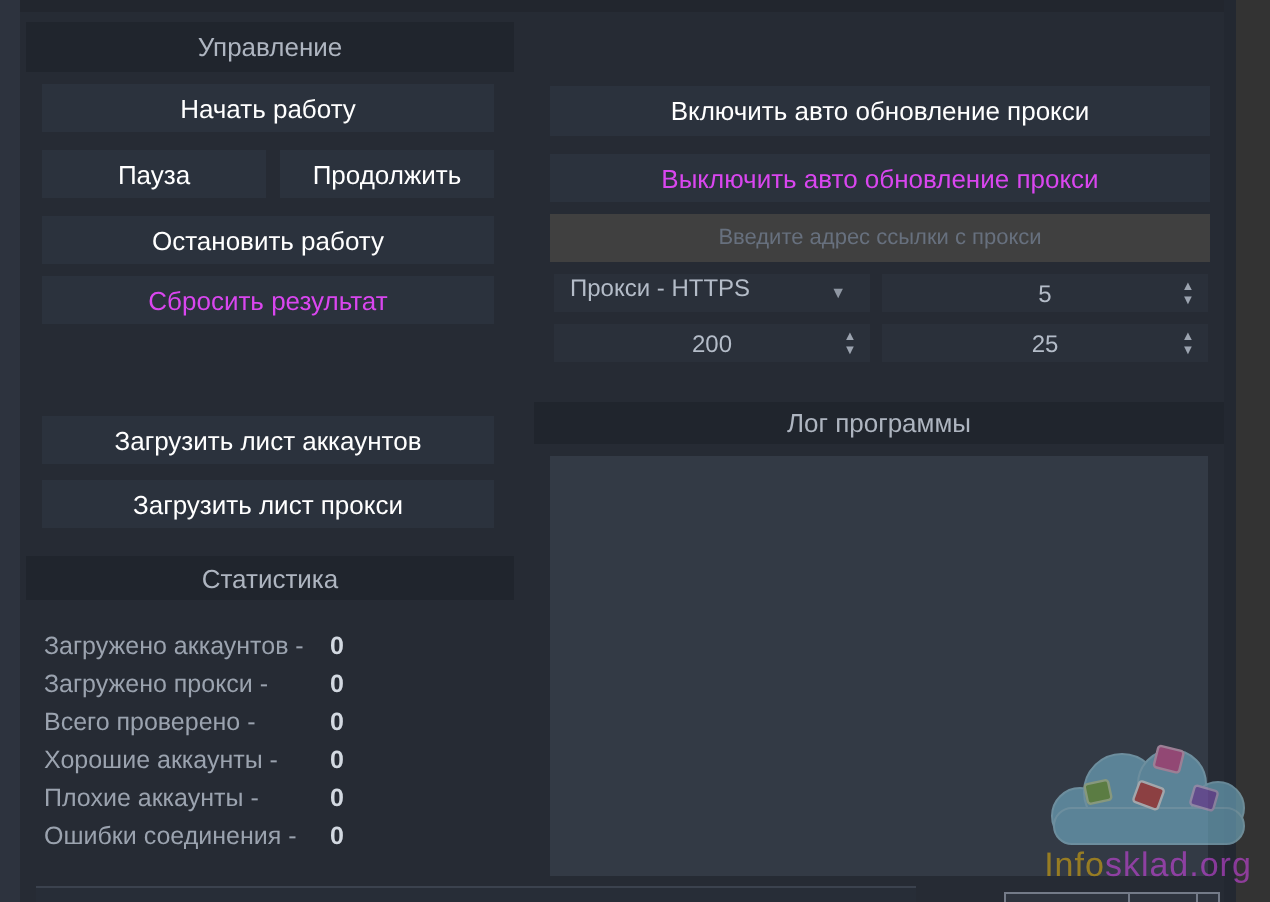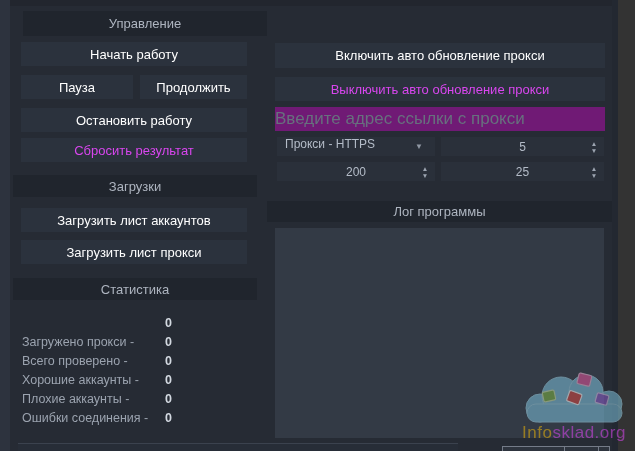--- a/index.html
+++ b/index.html
@@ -7,42 +7,42 @@
   body { font-family:"Liberation Sans", sans-serif; background:#333333; }
   #desktop { position:relative; width:635px; height:451px; background:#333333; }
 
   .window { position:absolute; left:0; top:0; width:618px; height:451px; background:#262b34; }
   .edge-left { position:absolute; left:0; top:0; width:10px; height:451px; background:#2d333e; }
   .edge-top { position:absolute; left:0; top:0; width:618px; height:6px; background:#22262e; }
   .edge-right { position:absolute; left:612px; top:0; width:6px; height:451px; background:#232831; }
 
   .hdr { position:absolute; background:#20252d; color:#aeb5c0; font-size:13px;
          display:flex; align-items:center; justify-content:center; }
-  #hdr-management { left:23px; top:11px; width:244px; height:25px; }
+  #hdr-management { left:13px; top:11px; width:244px; height:25px; }
   #hdr-downloads  { left:13px; top:175px; width:244px; height:22px; }
   #hdr-statistics { left:13px; top:278px; width:244px; height:22px; }
   #hdr-settings   { left:267px; top:11px; width:345px; height:25px; }
   #hdr-log        { left:267px; top:201px; width:345px; height:21px; }
 
   .btn { position:absolute; background:#2b323d; color:#ffffff; font-size:13px;
          display:flex; align-items:center; justify-content:center; cursor:default; }
   .btn.disabled { color:#d946ef; }
   #btn-start  { left:21px; top:42px;  width:226px; height:24px; }
   #btn-pause  { left:21px; top:75px;  width:112px; height:24px; }
   #btn-resume { left:140px; top:75px; width:107px; height:24px; }
   #btn-stop   { left:21px; top:108px; width:226px; height:24px; }
   #btn-reset  { left:21px; top:138px; width:226px; height:24px; }
   #btn-load-accounts { left:21px; top:208px; width:226px; height:24px; }
   #btn-load-proxies  { left:21px; top:240px; width:226px; height:24px; }
   #btn-enable  { left:275px; top:43px;  width:330px; height:25px; }
   #btn-disable { left:275px; top:77px;  width:330px; height:24px; }
 
   #input-url { position:absolute; left:275px; top:107px; width:330px; height:24px;
-               background:#701a75; border:none; outline:none; color:#aab2be;
-               font-family:"Liberation Sans",sans-serif; font-size:17px; text-align:left; }
+               background:#404040; border:none; outline:none; color:#aab2be;
+               font-family:"Liberation Sans",sans-serif; font-size:11px; text-align:center; }
   #input-url::placeholder { color:#67707e; opacity:1; }
 
   .field { position:absolute; background:#2a303a; color:#b4bcc8; font-size:12px; }
   #dropdown { left:277px; top:137px; width:158px; height:19px; display:flex; align-items:flex-start; }
   #dropdown .dd-label { padding-left:8px; }
   #dropdown .dd-arrow { position:absolute; right:12px; top:5px; font-size:8px; color:#8f97a3; line-height:9px; }
 
   .spin { display:flex; align-items:center; justify-content:center; }
   #spin-top { left:441px; top:137px; width:163px; height:19px; }
   #spin-bl  { left:277px; top:162px; width:158px; height:19px; }
@@ -81,27 +81,27 @@
     <div class="edge-left"></div>
     <div class="edge-right"></div>
 
     <div class="hdr" id="hdr-management">Управление</div>
     <div class="btn" id="btn-start">Начать работу</div>
     <div class="btn" id="btn-pause">Пауза</div>
     <div class="btn" id="btn-resume">Продолжить</div>
     <div class="btn" id="btn-stop">Остановить работу</div>
     <div class="btn disabled" id="btn-reset">Сбросить результат</div>
 
-    <div class="hdr" id="hdr-downloads">Загрузки</div>
     <div class="btn" id="btn-load-accounts">Загрузить лист аккаунтов</div>
     <div class="btn" id="btn-load-proxies">Загрузить лист прокси</div>
 
     <div class="hdr" id="hdr-statistics">Статистика</div>
     <div id="stats">
       <div class="stat-row">
+        <span class="stat-label">Загружено аккаунтов -</span>
         <span class="stat-value">0</span>
       </div>
       <div class="stat-row">
         <span class="stat-label">Загружено прокси -</span>
         <span class="stat-value">0</span>
       </div>
       <div class="stat-row">
         <span class="stat-label">Всего проверено -</span>
         <span class="stat-value">0</span>
       </div>

